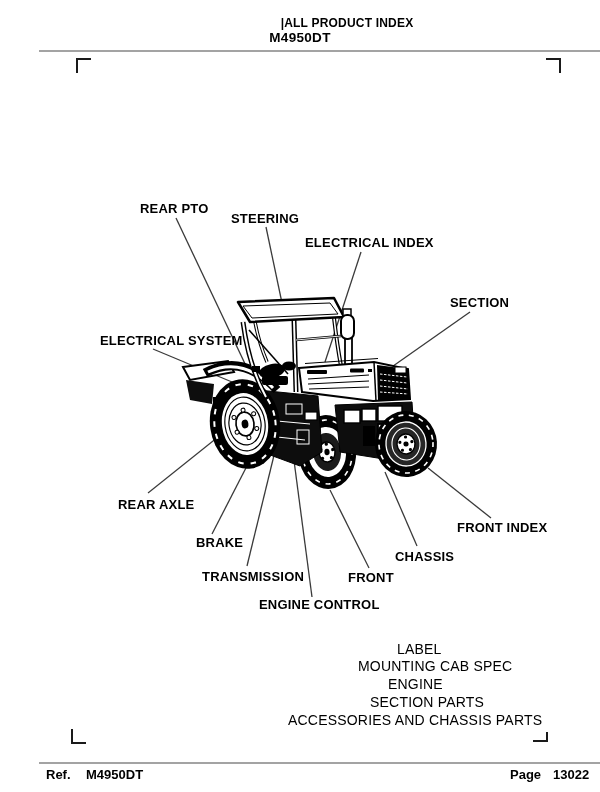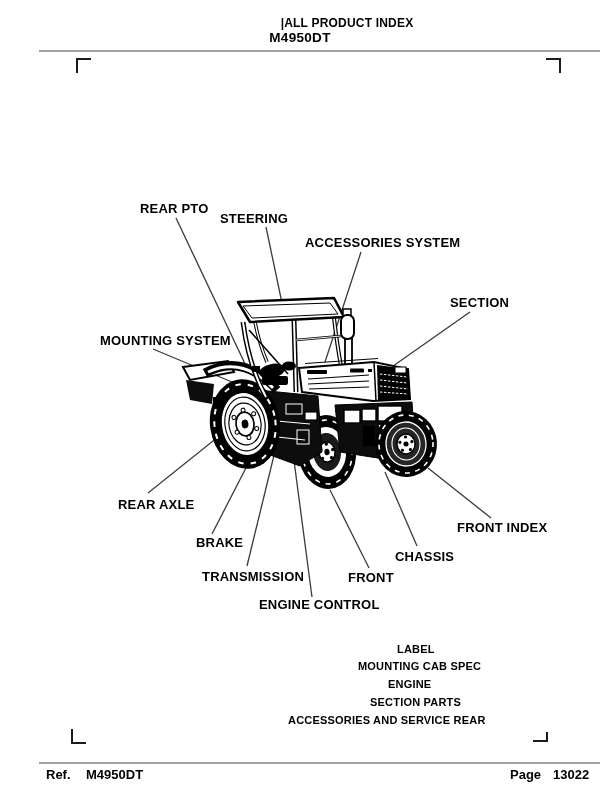--- a/index.html
+++ b/index.html
@@ -18,21 +18,21 @@
   
   .mark{position:absolute;width:13px;height:13px;}
   .mark.tl{left:76px;top:58px;border-top:2px solid #1a1a1a;border-left:2px solid #1a1a1a;}
   .mark.tr{left:546px;top:58px;border-top:2px solid #1a1a1a;border-right:2px solid #1a1a1a;}
   .mark.bl{left:71px;top:729px;border-bottom:2px solid #1a1a1a;border-left:2px solid #1a1a1a;}
   .mark.br{left:533px;top:732px;width:13px;height:8px;border-bottom:2px solid #1a1a1a;border-right:2px solid #1a1a1a;}
   
   .callout{position:absolute;font-size:13px;font-weight:bold;letter-spacing:.2px;
     white-space:nowrap;line-height:12px;}
   
-  .idx{position:absolute;font-size:11px;font-weight:bold;letter-spacing:.2px;
+  .idx{position:absolute;font-size:14px;font-weight:normal;letter-spacing:.2px;
     white-space:nowrap;line-height:12px;}
   
   .ftr{position:absolute;top:767px;left:0;width:600px;font-size:13px;font-weight:bold;}
   .ftr .ref-label{position:absolute;left:46px;}
   .ftr .ref-value{position:absolute;left:86px;}
   .ftr .page-label{position:absolute;left:510px;}
   .ftr .page-number{position:absolute;left:553px;}
   svg.art{position:absolute;left:0;top:0;}
 </style>
 </head>
@@ -186,37 +186,37 @@
         <line x1="380" y1="374" x2="407" y2="377" stroke="#fff" stroke-width="1" stroke-dasharray="2.5 1.5"></line>
         <line x1="380" y1="380" x2="407" y2="383" stroke="#fff" stroke-width="1" stroke-dasharray="2.5 1.5"></line>
         <line x1="380" y1="386" x2="408" y2="389" stroke="#fff" stroke-width="1" stroke-dasharray="2.5 1.5"></line>
         <line x1="380" y1="392" x2="408" y2="394" stroke="#fff" stroke-width="1" stroke-dasharray="2.5 1.5"></line>
         <rect x="395" y="367" width="11" height="6" fill="#fff" stroke="#000" stroke-width="1"></rect>
       </g>
     </g>
   </svg>
 
   <div class="callout" style="left:140px;top:203px">REAR PTO</div>
-  <div class="callout" style="left:220px;top:213px">STEERING</div>
-  <div class="callout" style="left:305px;top:237px">ACCESSORIES SYSTEM</div>
+  <div class="callout" style="left:231px;top:213px">STEERING</div>
+  <div class="callout" style="left:305px;top:237px">ELECTRICAL INDEX</div>
   <div class="callout" style="left:450px;top:297px">SECTION</div>
-  <div class="callout" style="left:100px;top:335px">MOUNTING SYSTEM</div>
+  <div class="callout" style="left:100px;top:335px">ELECTRICAL SYSTEM</div>
   <div class="callout" style="left:118px;top:499px">REAR AXLE</div>
   <div class="callout" style="left:196px;top:537px">BRAKE</div>
   <div class="callout" style="left:202px;top:571px">TRANSMISSION</div>
   <div class="callout" style="left:259px;top:599px">ENGINE CONTROL</div>
   <div class="callout" style="left:348px;top:572px">FRONT</div>
   <div class="callout" style="left:395px;top:551px">CHASSIS</div>
   <div class="callout" style="left:457px;top:522px">FRONT INDEX</div>
 
   <div class="idx" style="left:397px;top:643px">LABEL</div>
   <div class="idx" style="left:358px;top:660px">MOUNTING CAB SPEC</div>
   <div class="idx" style="left:388px;top:678px">ENGINE</div>
   <div class="idx" style="left:370px;top:696px">SECTION PARTS</div>
-  <div class="idx" style="left:288px;top:714px">ACCESSORIES AND SERVICE REAR</div>
+  <div class="idx" style="left:288px;top:714px">ACCESSORIES AND CHASSIS PARTS</div>
 
   <div class="rule bottom"></div>
   <div class="ftr">
     <span class="ref-label">Ref.</span>
     <span class="ref-value">M4950DT</span>
     <span class="page-label">Page</span>
     <span class="page-number">13022</span>
   </div>
 
 </div>

